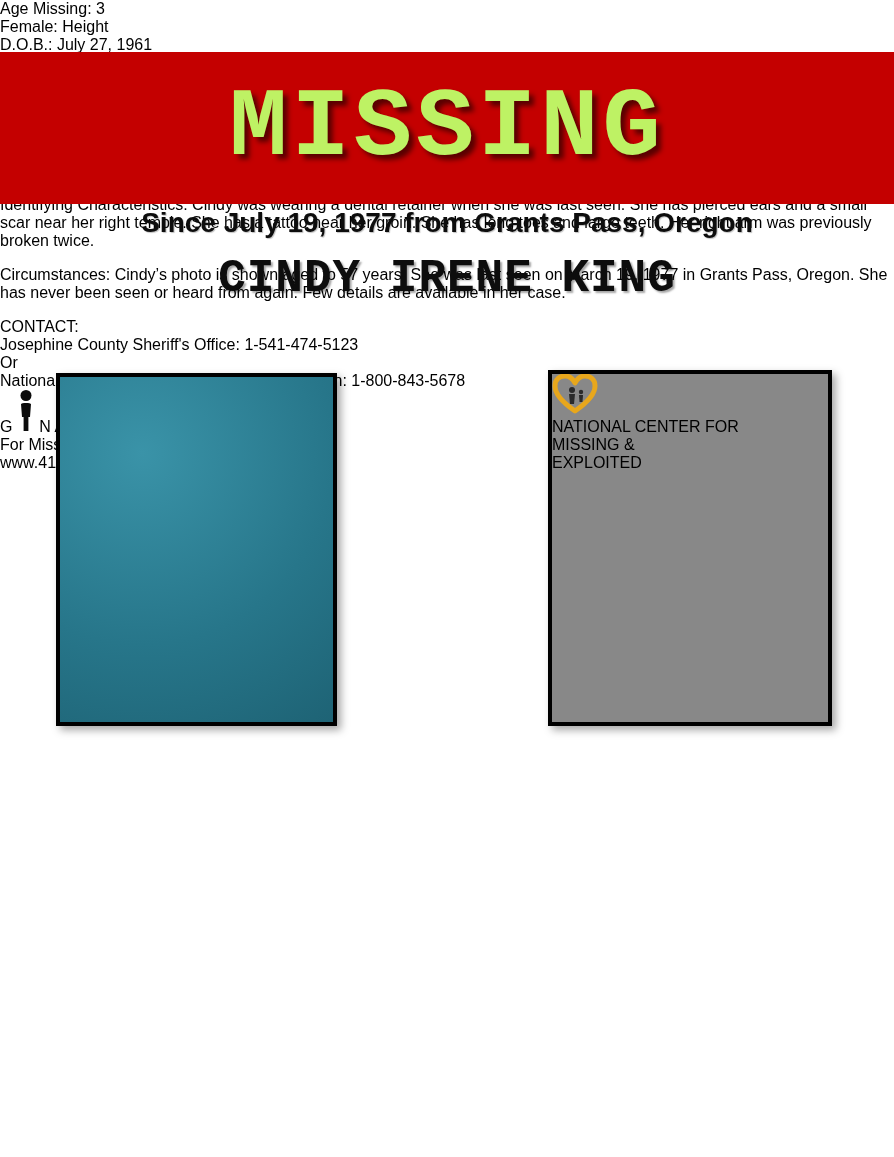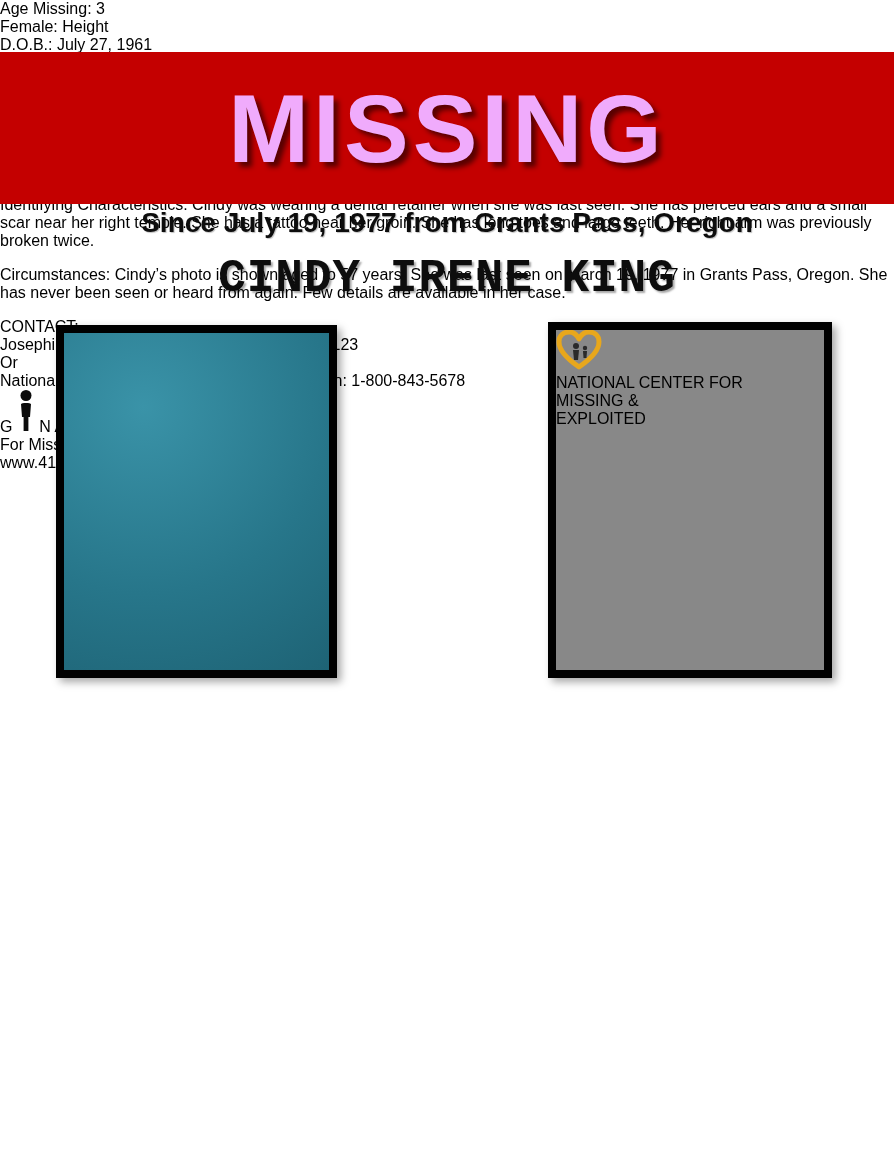--- a/index.html
+++ b/index.html
@@ -8,41 +8,41 @@
     background:#ffffff; overflow:hidden;
     font-family:"Liberation Sans", sans-serif;
   }
 
   
   .banner {
     position:absolute; top:52px; left:0; width:894px; height:152px;
     background:#c40000; display:flex; align-items:center; justify-content:center;
   }
   .banner-title {
-    font-family:Liberation Sans, sans-serif; font-weight:bold; font-size:97px;
-    color:#f0abfc; letter-spacing:4px; line-height:1;
+    font-family:Liberation Mono, monospace; font-weight:bold; font-size:97px;
+    color:#bef264; letter-spacing:4px; line-height:1;
     text-shadow:5px 5px 5px rgba(0,0,0,0.55);
   }
 
   
   .subtitle {
     position:absolute; top:207px; left:0; width:894px; text-align:center;
     font-family:Liberation Sans, sans-serif; font-weight:bold; font-size:28px;
     color:#0d0d0d; text-shadow:1px 1px 1px rgba(0,0,0,0.25);
   }
   .victim-name {
     position:absolute; top:253px; left:0; width:894px; text-align:center;
     font-family:Liberation Mono, monospace; font-weight:bold; font-size:46px;
     letter-spacing:1px; color:#0d0d0d; text-shadow:2px 2px 2px rgba(0,0,0,0.35);
   }
 
   
   .photo-frame {
-    position:absolute; border:8px solid #000000; box-sizing:border-box;
-    box-shadow:4px 4px 8px rgba(0,0,0,0.35); overflow:hidden; background:#888;
+    position:absolute; border:4px solid #000000; box-sizing:border-box;
+    box-shadow:4px 4px 8px rgba(0,0,0,0.35); overflow:hidden; background:#888;margin-top:48px;
   }
   .photo-frame.left  { left:56px;  top:325px; width:281px; height:353px; }
   .photo-frame.right { left:548px; top:322px; width:284px; height:356px; }
   .photo-inner { position:relative; width:100%; height:100%; overflow:hidden; }
   .photo-inner.young {
     background:radial-gradient(circle at 30% 22%, #3a93a8, #27768a 58%, #1e6375);
   }
   .photo-inner.aged {
     background:radial-gradient(circle at 72% 18%, #5d687f, #444d62 55%, #394souffle;
     background:radial-gradient(circle at 72% 18%, #5d687f, #444d62 55%, #38405a);

